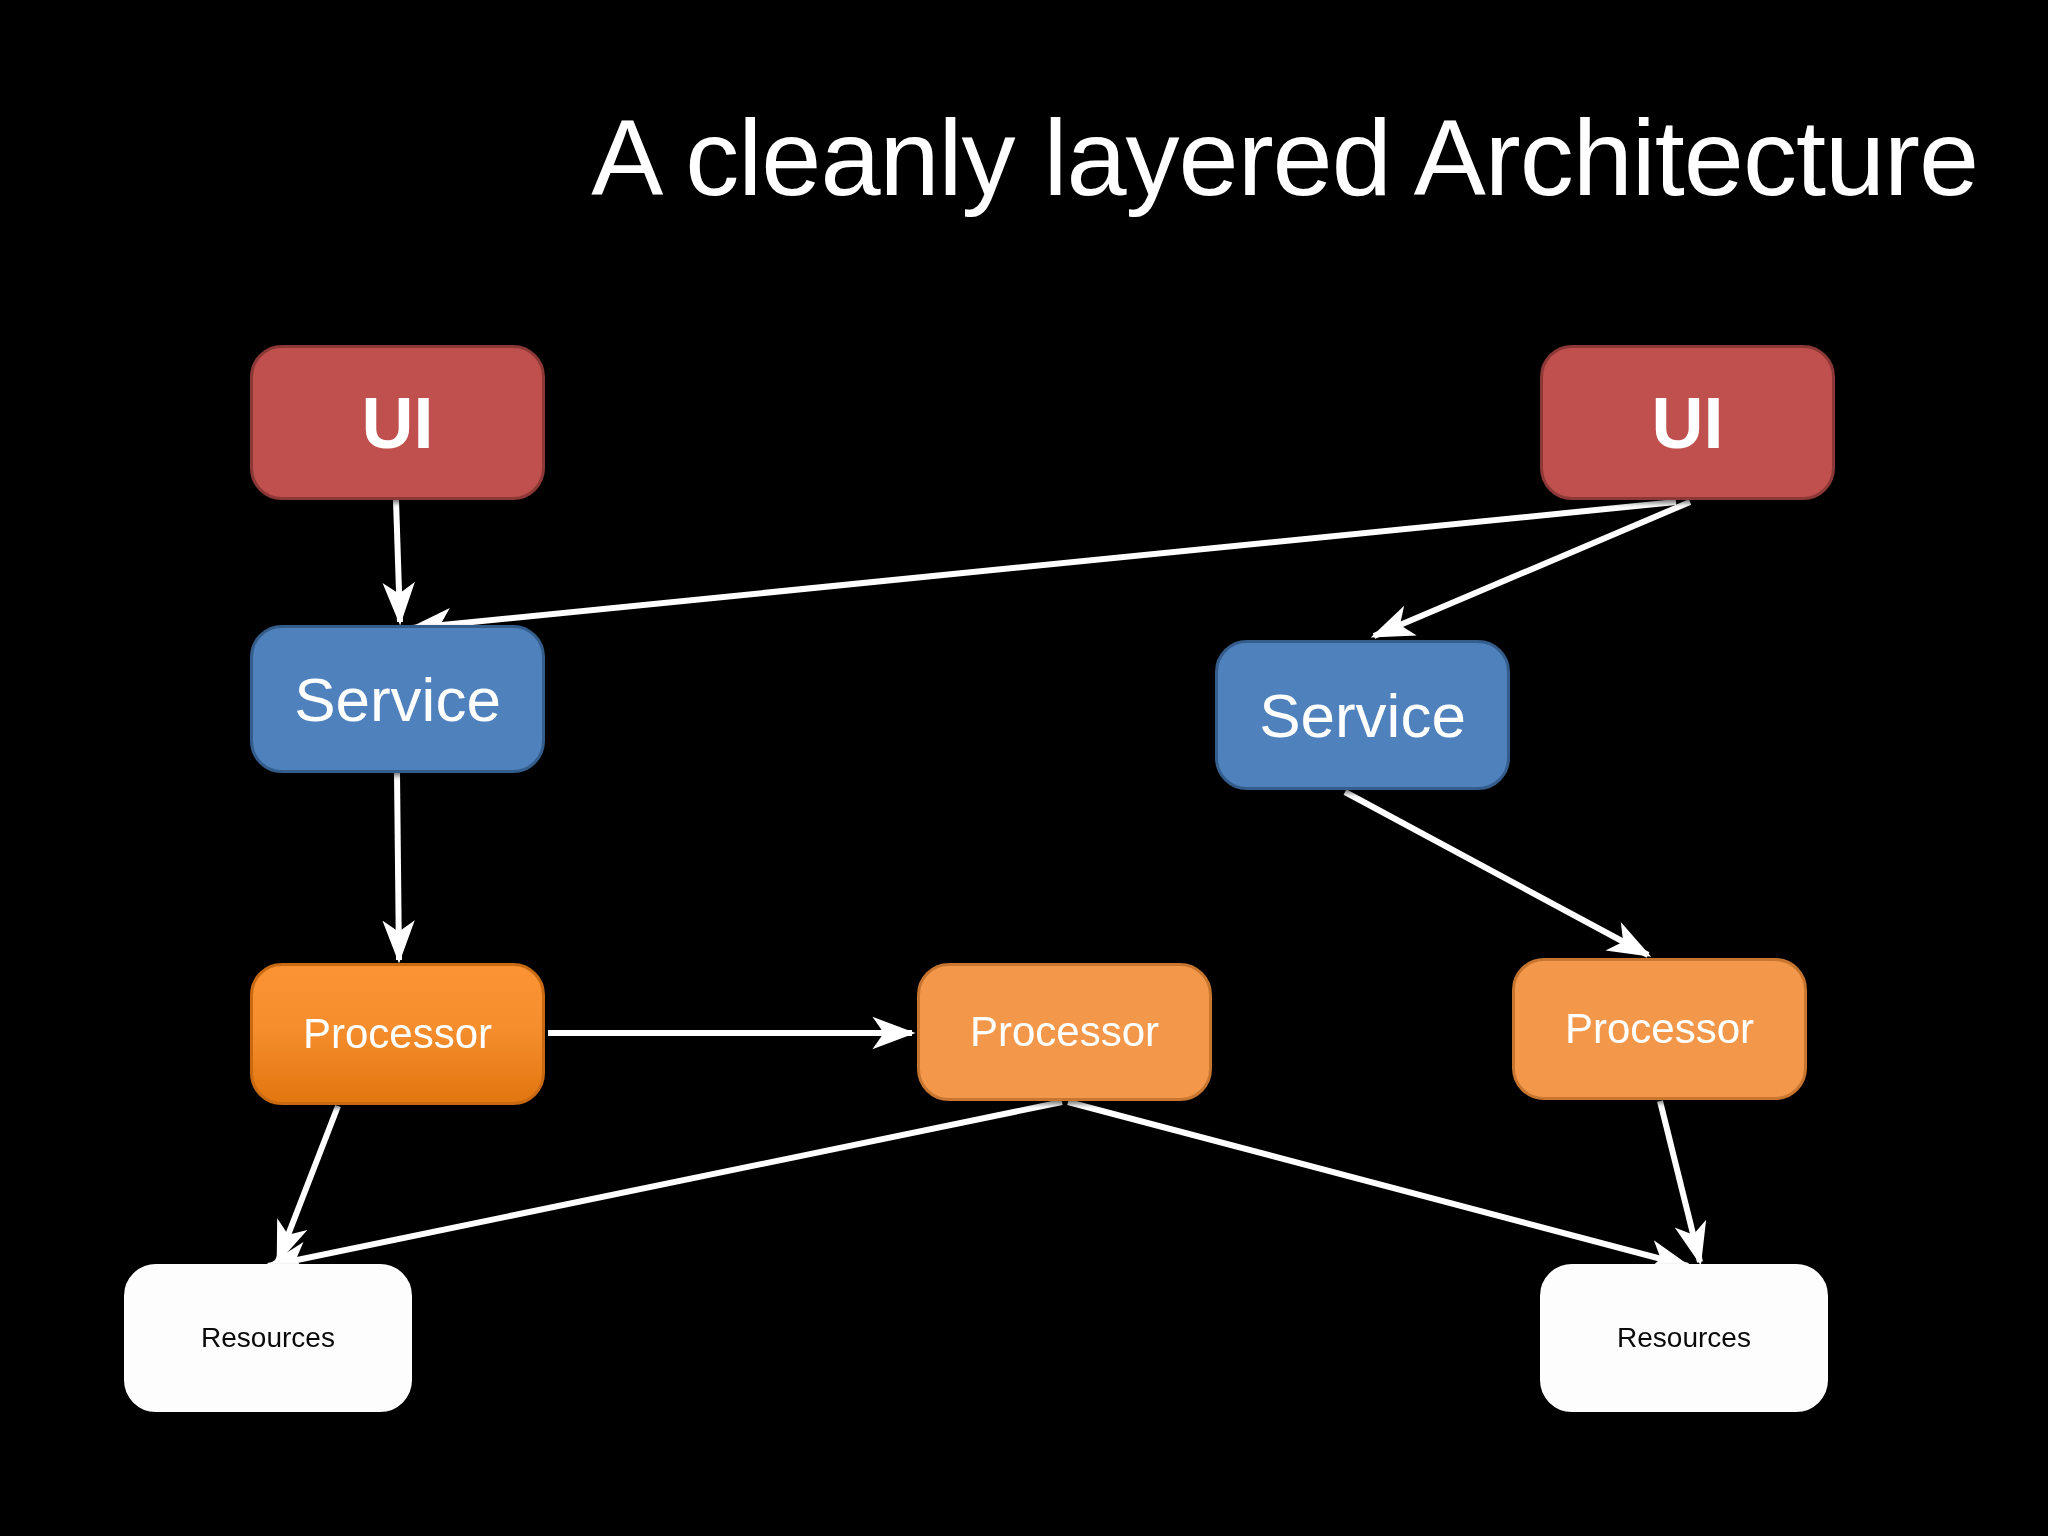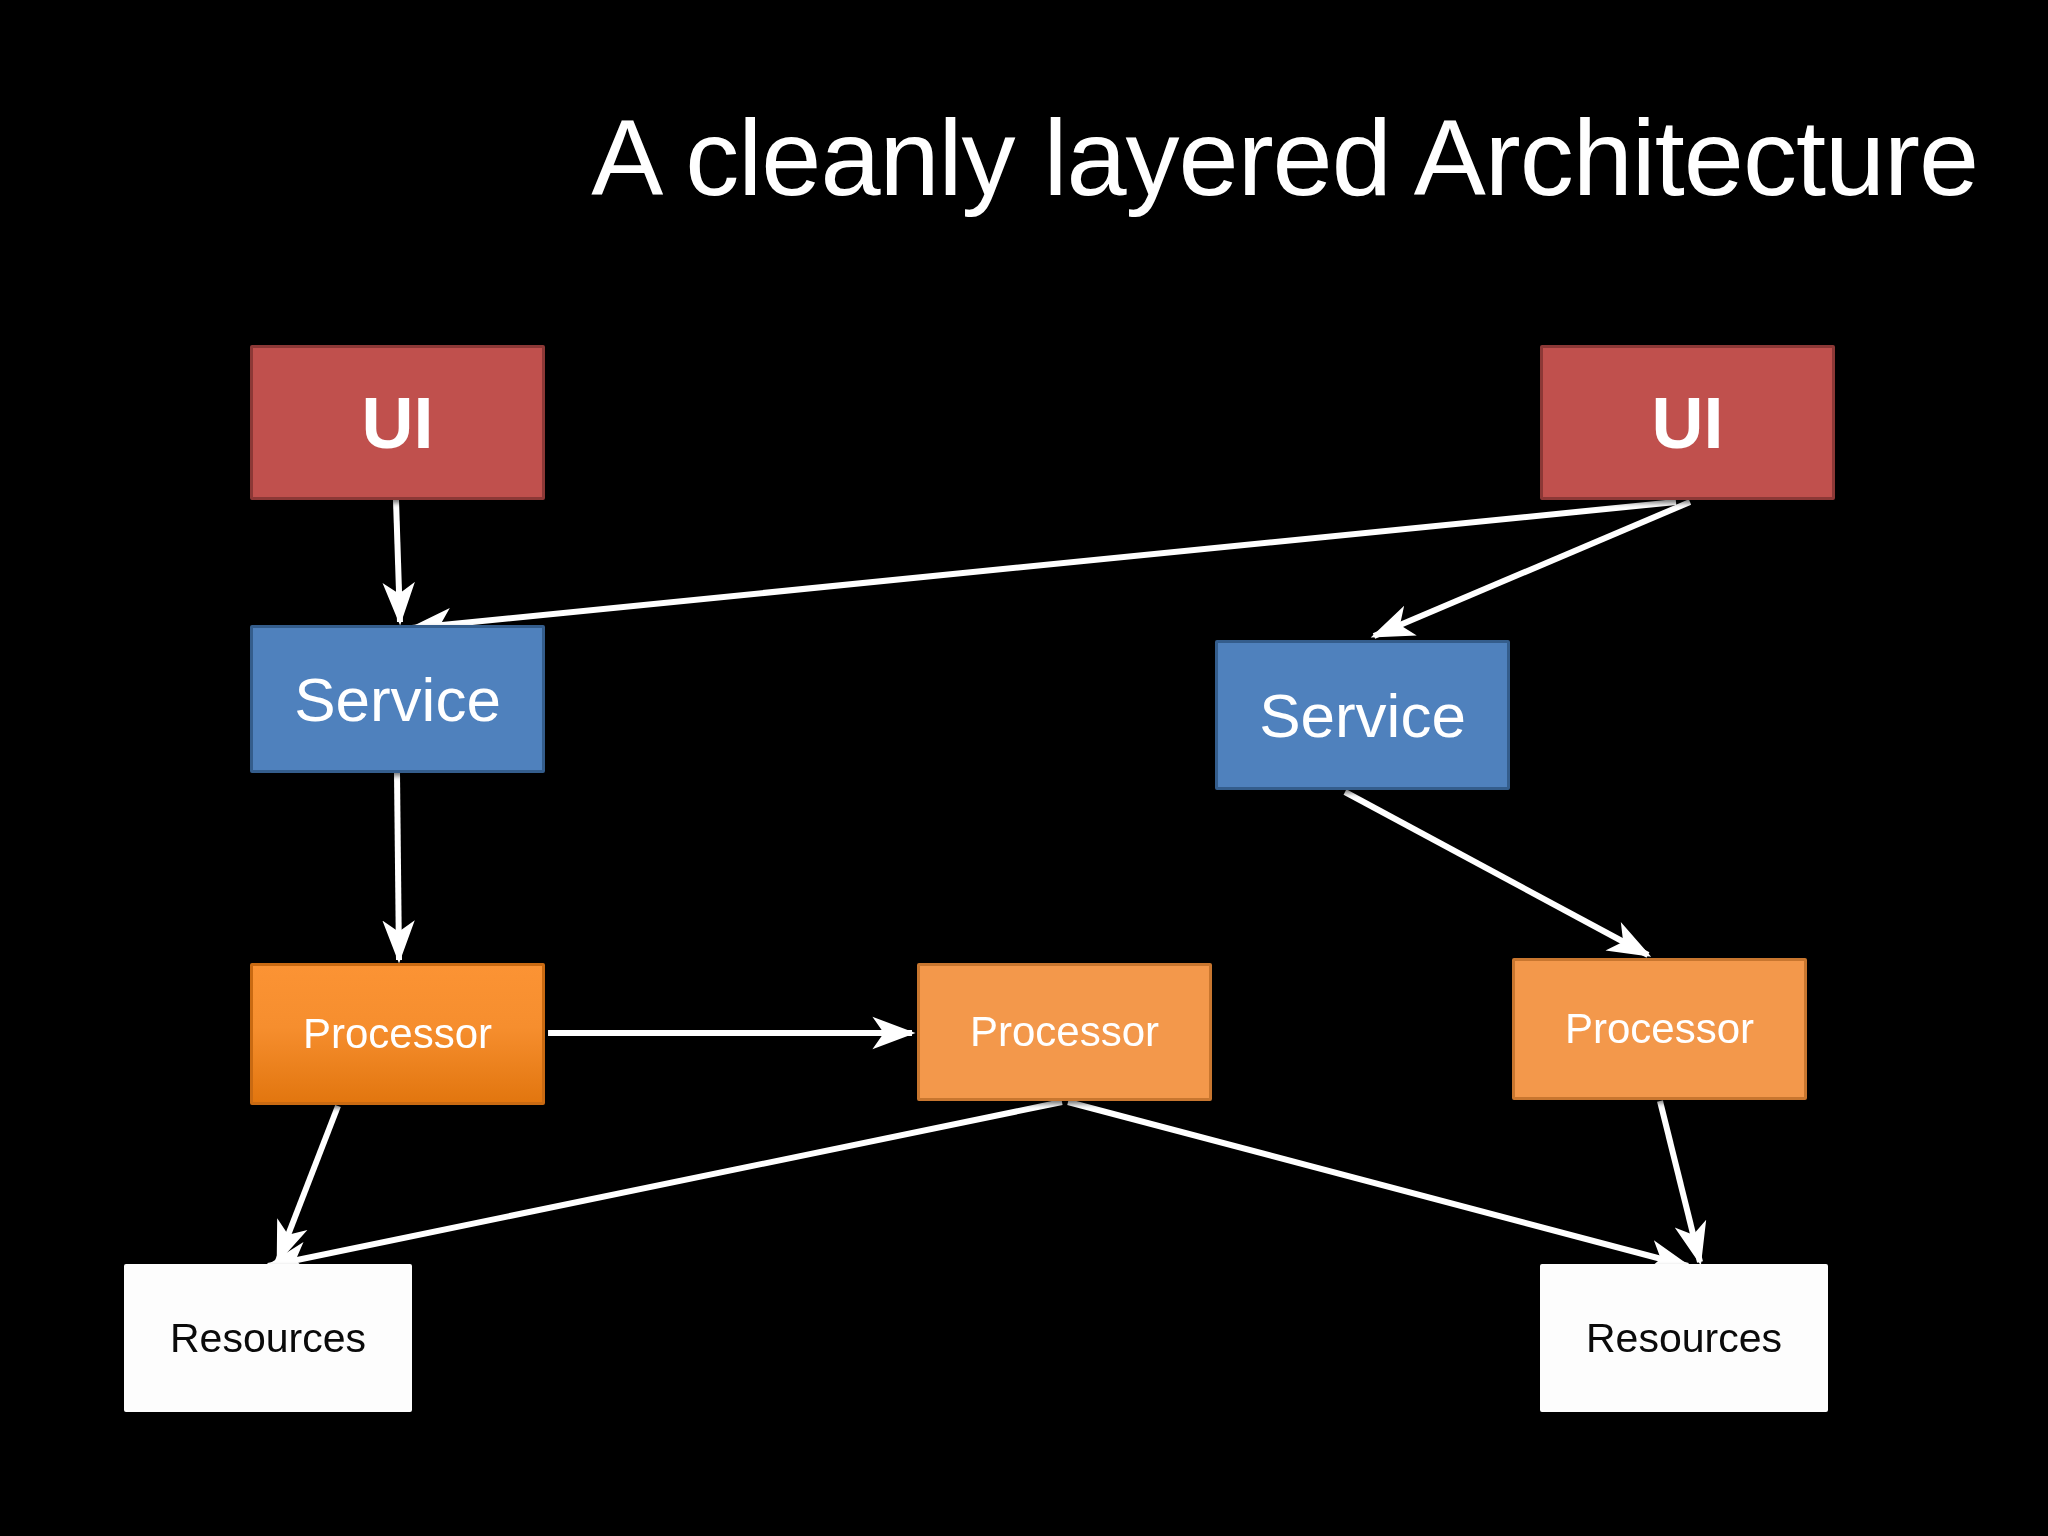--- a/index.html
+++ b/index.html
@@ -40,21 +40,21 @@
     width: 2048px;
     height: 1536px;
     pointer-events: none;
   }
   .node {
     position: absolute;
     box-sizing: border-box;
     display: flex;
     align-items: center;
     text-align: center;
-    border-radius: 2px;
+    border-radius: 32px;
     font-family: "Liberation Sans", sans-serif;
     font-weight: 400;
   }
   .node-label {
     display: block;
     width: 100%;
   }
   
   .node-ui {
     background: #C0504D;
@@ -86,21 +86,21 @@
     border: 3px solid #C8762F;
     color: #FFFFFF;
     font-size: 42px;
     box-shadow: 0 3px 5px rgba(0,0,0,0.55);
   }
   
   .node-resources {
     background: #FDFDFD;
     border: 2px solid #FDFDFD;
     color: #0A0A0A;
-    font-size: 41px;
+    font-size: 28px;
     box-shadow: 0 3px 5px rgba(0,0,0,0.55);
   }
 </style>
 </head>
 <body>
 
 <div id="slide">
 
   <div id="slide-title">A cleanly layered Architecture</div>
 

